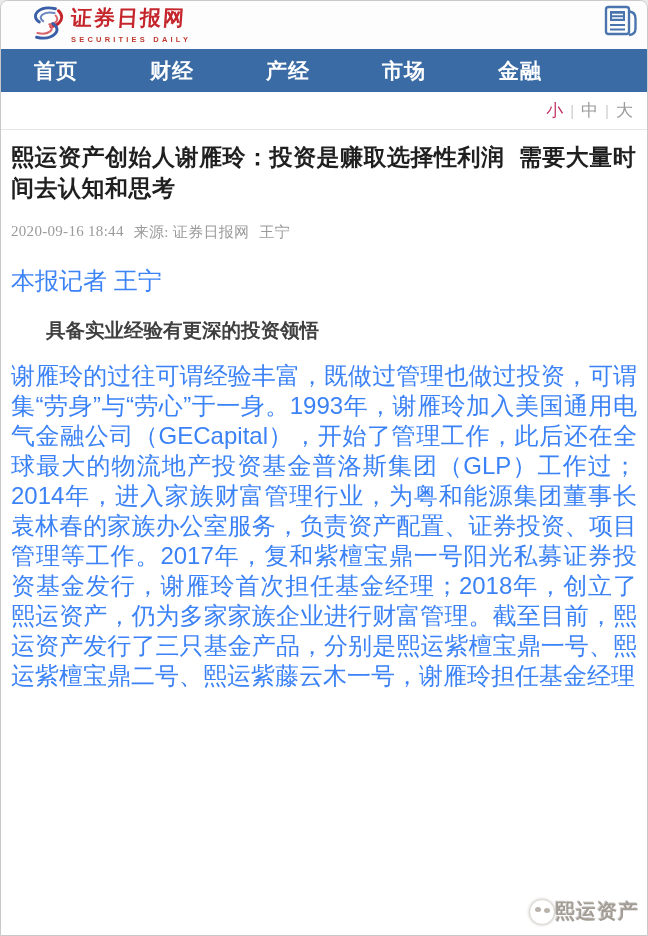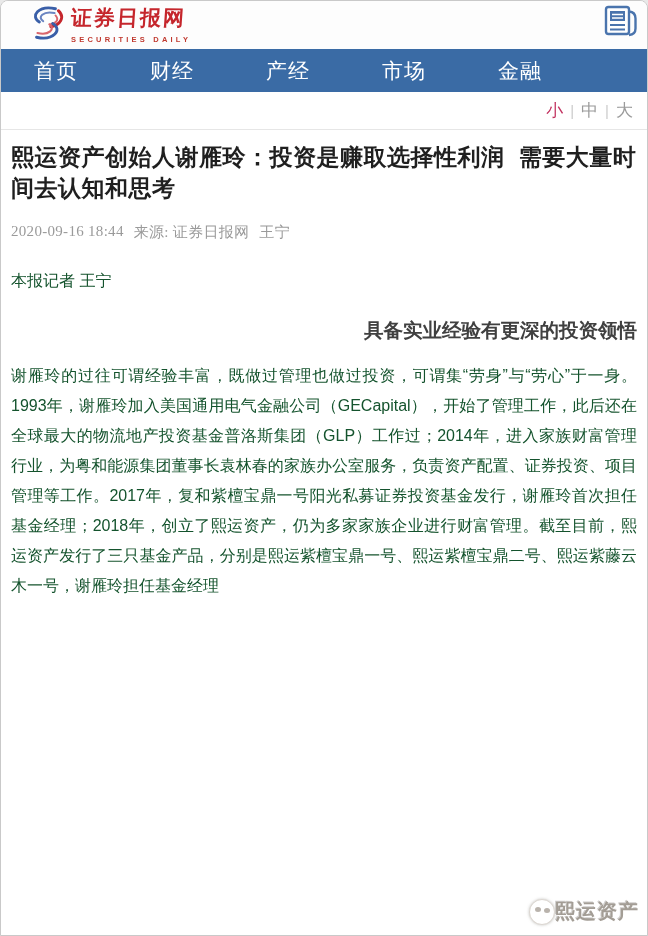--- a/index.html
+++ b/index.html
@@ -34,21 +34,21 @@
   }
   .news-icon { margin-top: -4px; }
 
   
   .nav {
     height: 43px; background: #3a6ba5;
     display: flex; align-items: center;
     padding-left: 33px; gap: 72px;
   }
   .nav-item {
-    color: #ffffff; font-size: 21px; font-weight: 400;
+    color: #ffffff; font-size: 21px; font-weight: 700;
     letter-spacing: 1px; cursor: pointer; white-space: nowrap;
   }
 
   
   .size-bar {
     height: 38px; display: flex; align-items: center; justify-content: flex-end;
     padding-right: 14px; gap: 7px;
     border-bottom: 1px solid #e6e6e6;
     font-size: 17px;
   }
@@ -63,29 +63,28 @@
     font-size: 23px; line-height: 31px; font-weight: 700;
     color: #1f1f1f; letter-spacing: 0.5px; font-family: Liberation Mono, monospace;
   }
   .meta {
     margin-top: 17px;
     font-size: 15px; color: #9a9a9a; letter-spacing: 0.3px;
     display: flex; gap: 10px; flex-wrap: wrap; font-family: Liberation Serif, serif;
   }
   .article-body { margin-top: 24px; }
   .article-body p {
-    font-size: 16px; line-height: 30px; color: #14532d;
+    font-size: 24px; line-height: 30px; color: #3b82f6;
     text-align: justify; margin-bottom: 13px;
   }
   .article-body .byline { margin-bottom: 15px; }
   .section-heading {
     font-size: 19.5px; line-height: 28px; font-weight: 700;
     color: #404040; text-indent: 1.8em;
     margin: 20px 0 17px;
-    text-align: right;
   }
 
   
   .bottom-fade {
     position: absolute; left: 1px; right: 1px; bottom: 0; height: 120px;
     background: linear-gradient(to bottom,
       rgba(255,255,255,0) 0%,
       rgba(255,255,255,0.72) 45%,
       rgba(255,255,255,0.93) 100%);
     pointer-events: none; z-index: 2;

